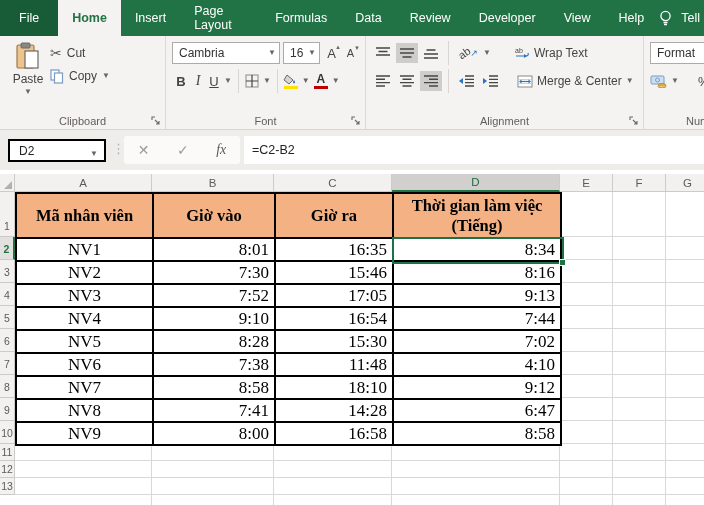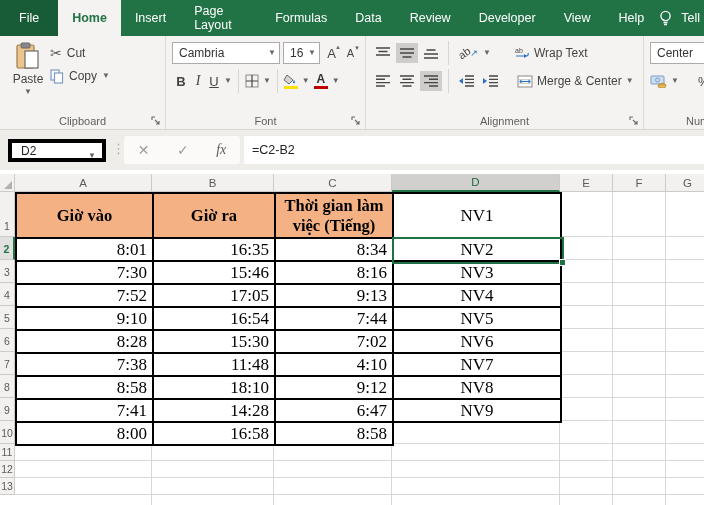--- a/index.html
+++ b/index.html
@@ -65,21 +65,21 @@
   .txtbtn { font-size:12px; color:#444; display:flex; align-items:center; gap:4px; margin-left:6px;justify-content:center; }
 
   .num-r1 { display:flex; height:26px; align-items:center; }
   .num-r2 { display:flex; height:26px; align-items:center; margin-top:2px; gap:3px; }
   .pct { font-size:13px; color:#444; margin-left:16px; }
 
   
   .fbar { position:absolute; top:130px; left:0; width:704px; height:40px;
     background:#EFEDEA; }
   .namebox { position:absolute; left:8px; top:9px; width:98px; height:23px;
-    background:#FFFFFF; border:4px solid #000000; display:flex; align-items:center;
+    background:#FFFFFF; border:2px solid #000000; display:flex; align-items:center;
     font-size:12px; color:#222; padding-left:9px; }
   .namebox .caret { position:absolute; right:6px; top:9px; }
   .fdots { position:absolute; left:112px; top:11px; color:#AEACA9; font-size:13px; letter-spacing:0; }
   .fbtns { position:absolute; left:124px; top:6px; width:116px; height:28px;
     background:#FBFAF9; border-radius:3px; display:flex; align-items:center;
     justify-content:space-around; }
   .fx-x { color:#9B9B9B; font-size:14px; }
   .fx-ok { color:#9B9B9B; font-size:14px; }
   .fx-fx { color:#5A5A5A; font-family:"Liberation Serif", serif; font-style:italic; font-size:14px; }
   .finput { position:absolute; left:244px; top:6px; right:0; height:28px;
@@ -332,21 +332,21 @@
       <span class="launcher">
         <svg width="10" height="10" viewBox="0 0 10 10" stroke="#6B6967" fill="none">
           <path d="M1 4 V1 H4 M4 4 L8 8 M8 5 V8 H5" stroke-width="1.1"></path>
         </svg>
       </span>
     </div>
 
     <div class="rgroup g-num">
       <div class="num-r1">
         <div class="combo" style="width:110px;">
-          <span>Center</span>
+          <span>Format</span>
         </div>
       </div>
       <div class="num-r2">
         <span class="btn">
           <svg width="18" height="14" viewBox="0 0 18 14">
             <rect x="1" y="2" width="13" height="8" rx="1" fill="#CDE0F2" stroke="#7B9AC4" stroke-width="1"></rect>
             <circle cx="7.5" cy="6" r="2" fill="none" stroke="#7B9AC4" stroke-width="1"></circle>
             <ellipse cx="12" cy="11" rx="4" ry="1.6" fill="#EDC063" stroke="#B28A35" stroke-width="0.8"></ellipse>
             <ellipse cx="12" cy="12.4" rx="4" ry="1.6" fill="#EDC063" stroke="#B28A35" stroke-width="0.8"></ellipse>
           </svg>
@@ -499,20 +499,21 @@
           <div class="gcell"></div>
           <div class="gcell"></div>
           <div class="gcell"></div>
           <div class="gcell"></div>
           <div class="gcell"></div>
           <div class="gcell"></div>
           <div class="gcell"></div>
         </div>
 
       <div class="data-table">
+        <div class="cell th">Mã nhân viên</div>
         <div class="cell th">Giờ vào</div>
         <div class="cell th">Giờ ra</div>
         <div class="cell th">Thời gian làm việc (Tiếng)</div>
 
         <div class="cell id">NV1</div>
         <div class="cell num">8:01</div>
         <div class="cell num">16:35</div>
         <div class="cell num">8:34</div>
 
         <div class="cell id">NV2</div>

